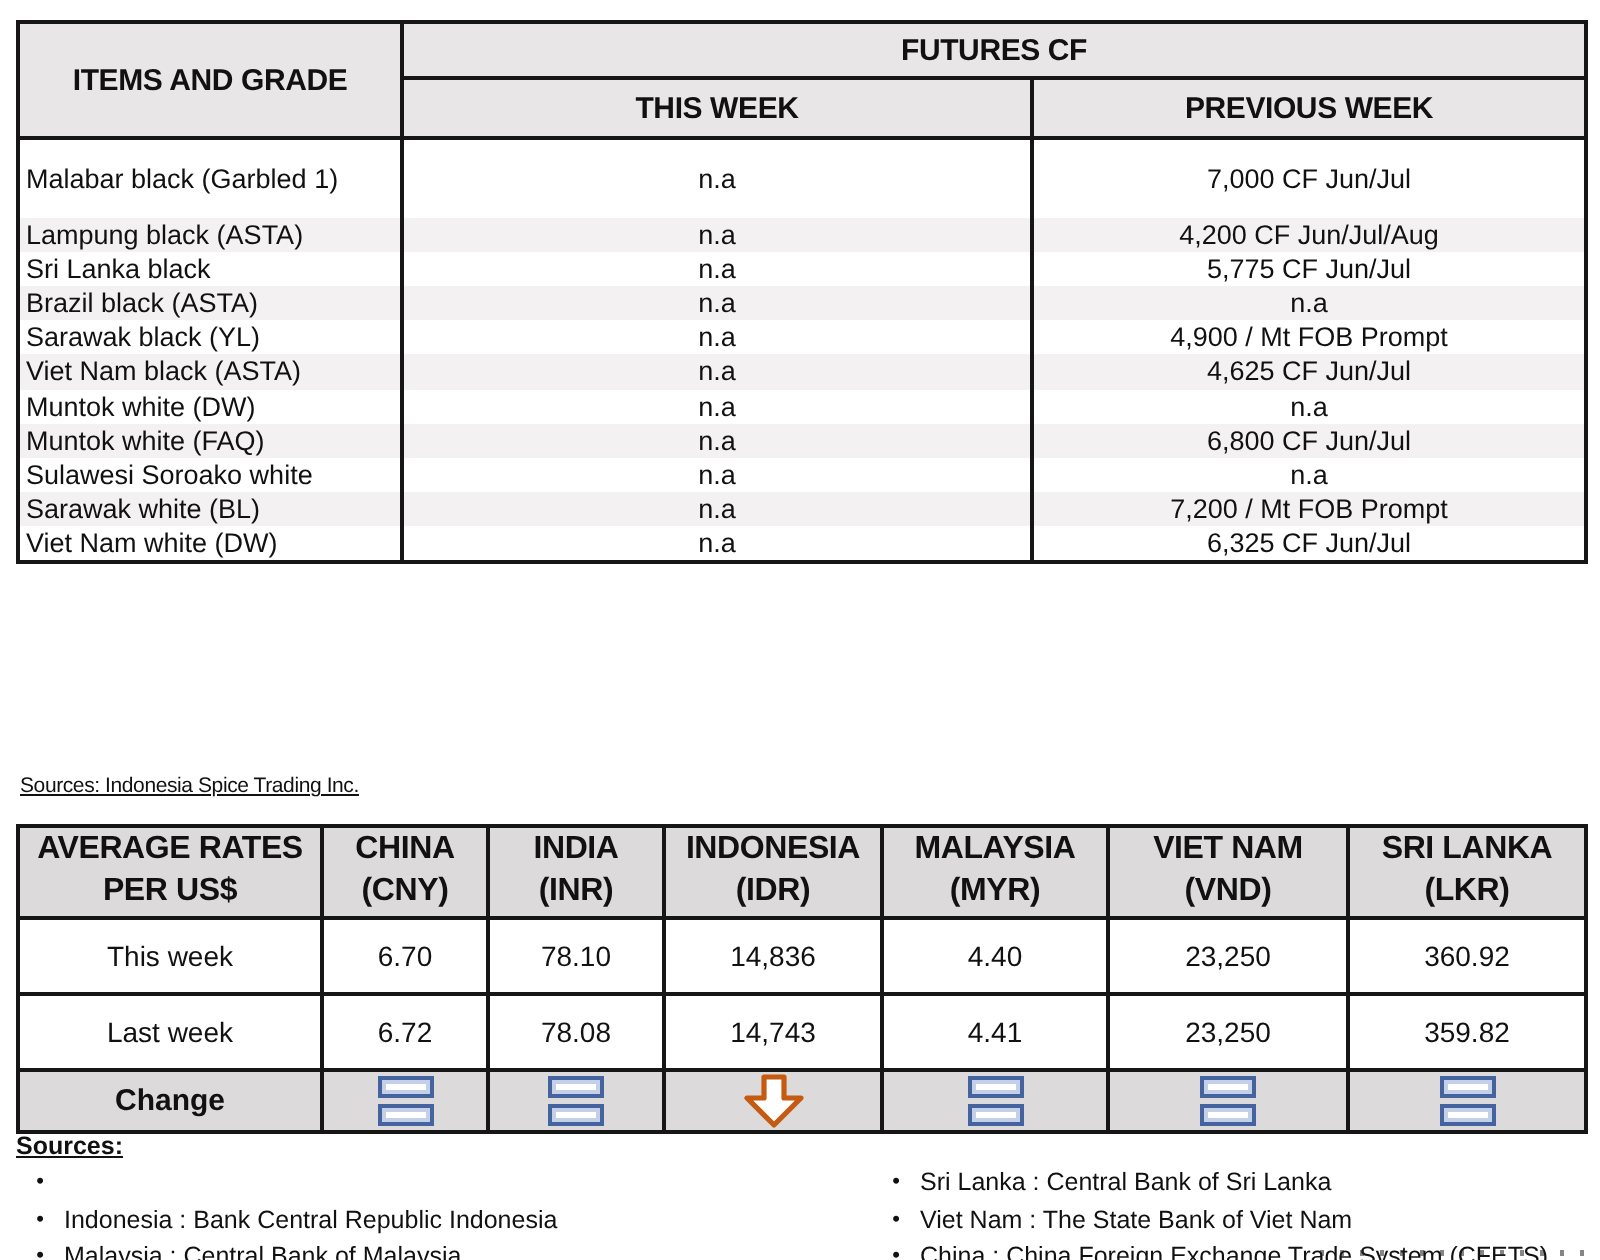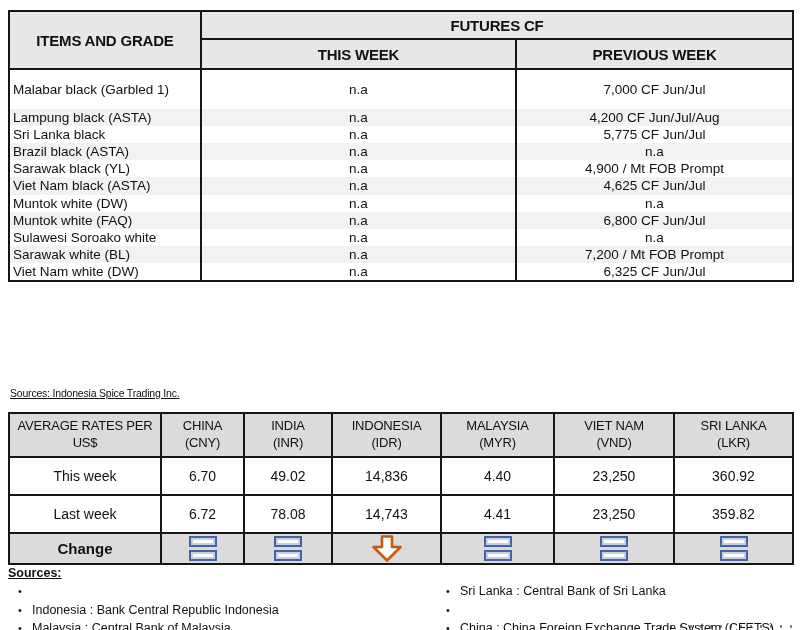--- a/index.html
+++ b/index.html
@@ -20,21 +20,21 @@
   .t1 td.val{text-align:center;}
   .t1 tr.stripe td{background:#F3F1F2;}
   .r-fcf{height:28px;} .r-wk{height:30px;} .r-tall{height:40px;} .r-std{height:17px;}
 
   .t1-note{position:absolute;left:10px;top:387px;font-size:10.5px;letter-spacing:-0.2px;
            text-decoration:underline;color:#111;z-index:3;font-family:"Liberation Sans",sans-serif;}
 
   
   .t2{position:absolute;left:8px;top:412px;width:784px;border:2px solid #161616;}
   .t2 th,.t2 td{border:2px solid #161616;text-align:center;vertical-align:middle;overflow:hidden;}
-  .t2 th{font-size:13px;font-weight:normal;background:#DCDADB;letter-spacing:-0.2px;line-height:1.3;}
+  .t2 th{font-size:16px;font-weight:bold;background:#DCDADB;letter-spacing:-0.2px;line-height:1.3;}
   .t2 td{font-size:14px;background:#fff;}
   .t2 .rowlab{font-size:14px;}
   .t2 tr.change td{background:#DCDADB;}
   .t2 td.changelab{font-weight:bold;font-size:15px;}
   .t2 .rh{height:44px;} .t2 .rd{height:38px;} .t2 .rc{height:24px;}
 
   
   .eq{display:inline-flex;flex-direction:column;gap:3px;vertical-align:middle;}
   .eq i{display:block;width:24px;height:7px;border:2px solid #44639F;background:#fff;
         box-shadow:inset 0 0 0 2px #C3D0E8;}
@@ -165,21 +165,21 @@
         <span style="display:block">(VND)</span>
       </th>
       <th>
         <span style="display:block">SRI LANKA</span>
         <span style="display:block">(LKR)</span>
       </th>
     </tr>
     <tr class="rd">
       <td class="rowlab">This week</td>
       <td>6.70</td>
-      <td>49.02</td>
+      <td>78.10</td>
       <td>14,836</td>
       <td>4.40</td>
       <td>23,250</td>
       <td>360.92</td>
     </tr>
     <tr class="rd">
       <td class="rowlab">Last week</td>
       <td>6.72</td>
       <td>78.08</td>
       <td>14,743</td>
@@ -246,20 +246,21 @@
     </div>
   </div>
 
   <div class="src-col src-right">
     <div class="src-row">
       <span class="b">•</span>
       <span>Sri Lanka : Central Bank of Sri Lanka</span>
     </div>
     <div class="src-row">
       <span class="b">•</span>
+      <span>Viet Nam : The State Bank of Viet Nam</span>
     </div>
     <div class="src-row">
       <span class="b">•</span>
       <span>China : China Foreign Exchange Trade System (CFETS)</span>
     </div>
   </div>
 
   <div class="artifact"></div>
 
 </div>

